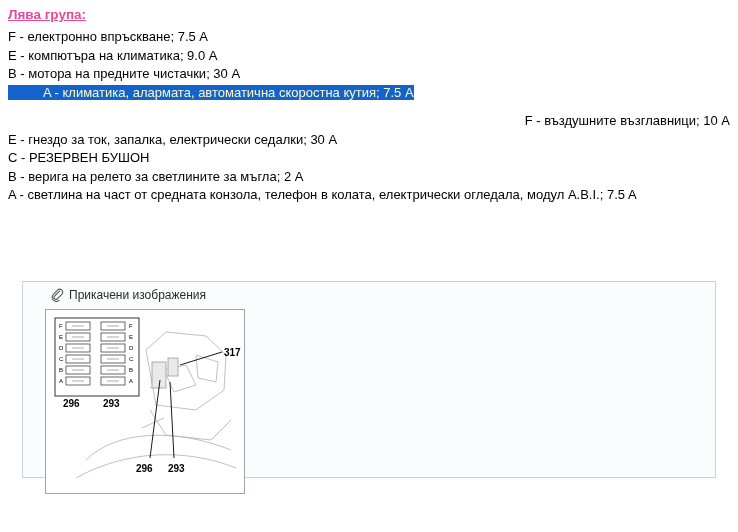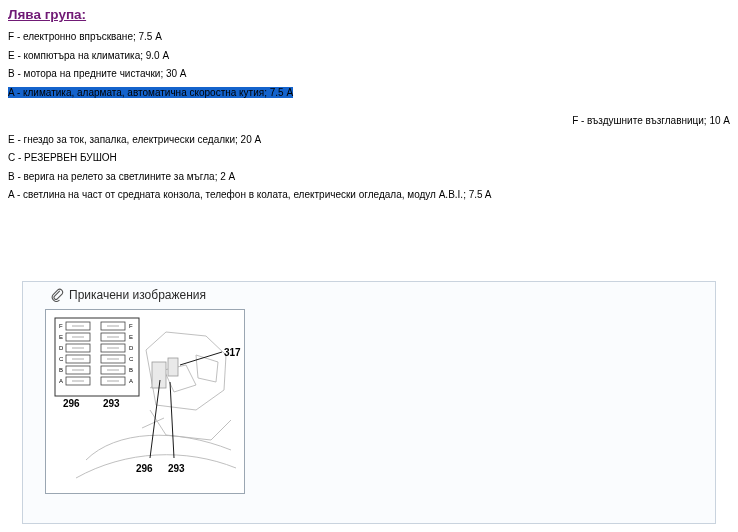--- a/index.html
+++ b/index.html
@@ -18,48 +18,49 @@
   .page {
     position: relative;
     width: 738px;
     height: 532px;
     box-sizing: border-box;
     padding: 4px 8px 0 8px;
   }
   .section-title {
     font-weight: bold;
     text-decoration: underline;
-    color: #701a75;
+    color: #ec4899;
     font-size: 13.5px;
     margin: 0 0 4px 0;
     line-height: 18px;
   }
   .group-one-title { margin-top: 2px; }
   .group-two-title { margin-top: 16px; }
   .fuse-list {
     margin: 0;
     padding: 0;
     list-style: none;
   }
   .fuse-list li {
     line-height: 18.5px;
-    font-size: 10px;
+    font-size: 13px;
     white-space: nowrap;
   }
   .fuse-list li.spacer-top { margin-top: 10px; text-align: right; }
   .highlight {
     background: #1463cc;
-    color: #000000;
+    color: #fef9c3;
+    padding-left: 35px;
   }
   .attachment-panel {
     position: absolute;
     left: 22px;
     top: 281px;
     width: 694px;
-    height: 243px;
+    height: 197px;
     border: 1px solid #c9d3de;
     background: #fafcfe;
     box-sizing: border-box;
   }
   .attachment-header {
     display: flex;
     align-items: center;
     gap: 5px;
     padding: 6px 0 0 27px;
     font-size: 12px;
@@ -97,21 +98,21 @@
   <ul class="fuse-list">
     <li><span>F - електронно впръскване; 7.5 A</span></li>
     <li><span>E - компютъра на климатика; 9.0 A</span></li>
     <li><span>B - мотора на предните чистачки; 30 A</span></li>
     <li><span class="highlight">A - климатика, алармата, автоматична скоростна кутия; 7.5 A</span></li>
   </ul>
 
 
   <ul class="fuse-list">
     <li class="spacer-top"><span>F - въздушните възглавници; 10 A</span></li>
-    <li><span>E - гнездо за ток, запалка, електрически седалки; 20 A</span></li>
+    <li><span>E - гнездо за ток, запалка, електрически седалки; 30 A</span></li>
     <li><span>C - РЕЗЕРВЕН БУШОН</span></li>
     <li><span>B - верига на релето за светлините за мъгла; 2 A</span></li>
     <li><span>A - светлина на част от средната конзола, телефон в колата, електрически огледала, модул A.B.I.; 7.5 A</span></li>
   </ul>
 
   <div class="attachment-panel">
     <div class="attachment-header">
       <span class="clip-icon">
         <svg width="14" height="14" viewBox="0 0 14 14">
           <path d="M9.5 3.2 L4.6 8.1 a1.9 1.9 0 0 0 2.7 2.7 L12 6.1 a3 3 0 0 0 -4.2 -4.2 L3.2 6.5 a4.2 4.2 0 0 0 5.9 5.9" fill="none" stroke="#555" stroke-width="1.1" stroke-linecap="round"></path>

